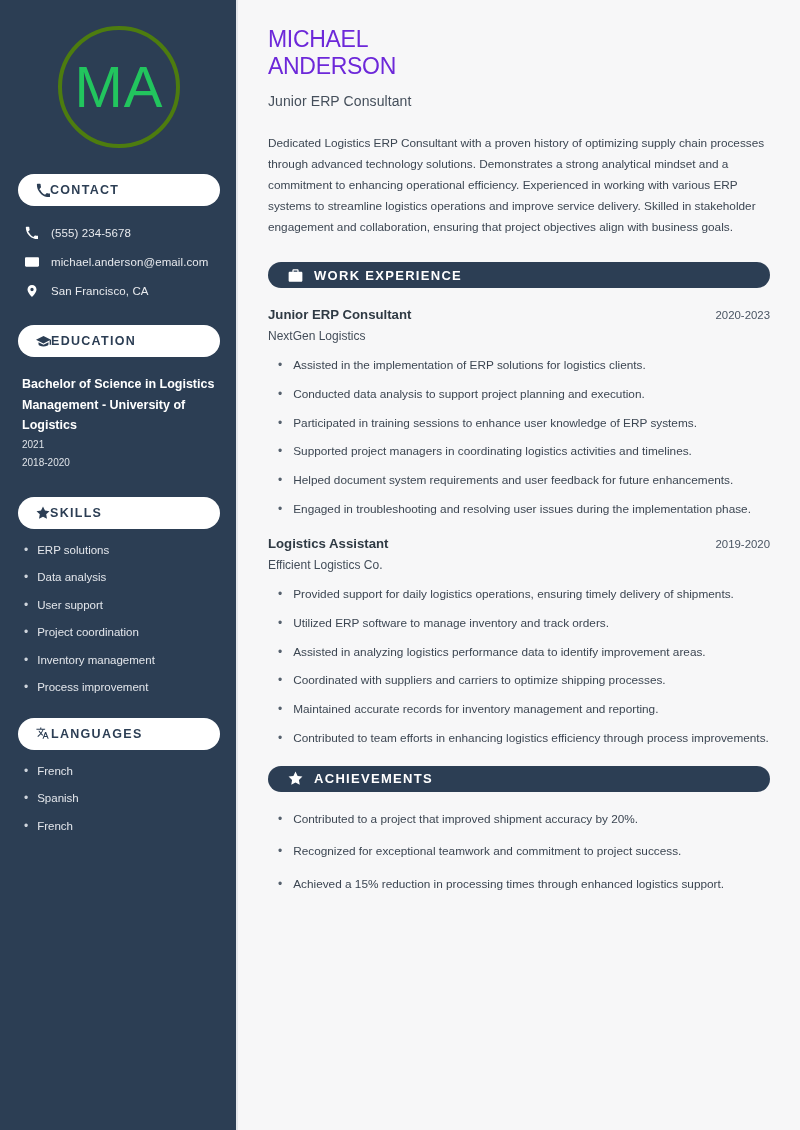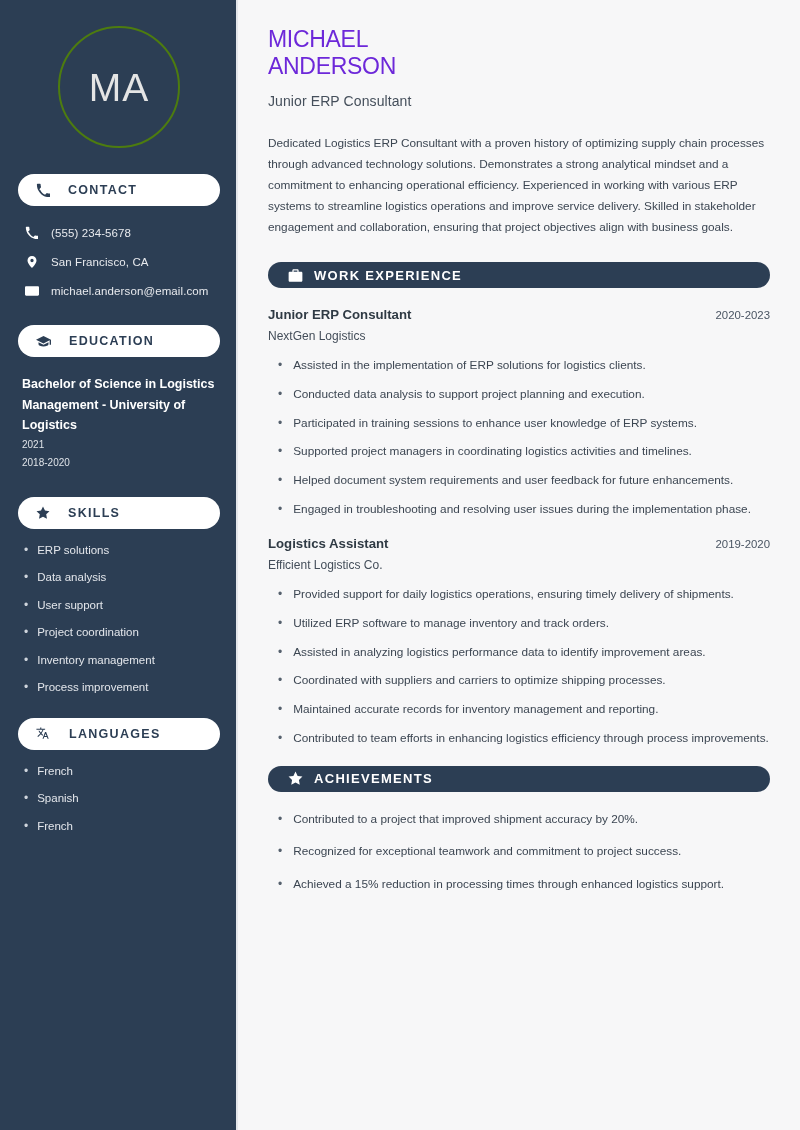--- a/index.html
+++ b/index.html
@@ -44,39 +44,39 @@
   .monogram-wrap {
     display: flex;
     justify-content: center;
     margin-top: 4px;
     margin-bottom: 26px;
   }
   .monogram {
     width: 122px;
     height: 122px;
     border-radius: 50%;
-    border: 2px solid #4d7c0f;
+    border: 4px solid #4d7c0f;
     display: flex;
     align-items: center;
     justify-content: center;
-    font-size: 39px;
+    font-size: 58px;
     font-weight: 400;
     letter-spacing: 1px;
-    color: #e5e5e5;
+    color: #22c55e;
     line-height: 1;
   }
 
   .side-pill {
     background: #ffffff;
     color: #2c3e54;
     border-radius: 20px;
     height: 32px;
     display: flex;
     align-items: center;
-    gap: 18px;
+    gap: 0;
     padding: 0 0 0 18px;
     margin-bottom: 14px;
     margin-top: 20px;
   }
   .side-pill .pill-label {
     font-size: 12.5px;
     font-weight: bold;
     letter-spacing: 1.3px;
   }
   .side-pill svg { display: block; }
@@ -265,34 +265,34 @@
       <div class="contact-row">
         <span class="cicon">
           <svg width="13" height="13" viewBox="0 0 24 24" fill="#ffffff">
             <path d="M6.6 10.8c1.9 3.7 4.9 6.7 8.6 8.6l2.9-2.9c.4-.4.9-.5 1.3-.3 1.4.5 3 .7 4.6.7.7 0 1.2.6 1.2 1.2v4.6c0 .7-.6 1.2-1.2 1.2C10.7 23.9 0 13.2 0 0c0-.7.6-1.2 1.2-1.2h4.6C6.5-1.2 7 -.7 7 0c0 1.6.3 3.2.7 4.6.1.5 0 .9-.3 1.3l-2.9 2.9z" transform="translate(1.5 2.5) scale(0.92)"></path>
           </svg>
         </span>
         <span class="ctext">(555) 234-5678</span>
       </div>
       <div class="contact-row">
         <span class="cicon">
+          <svg width="14" height="14" viewBox="0 0 24 24" fill="#ffffff">
+            <path d="M2 4h20c1.1 0 2 .9 2 2v12c0 1.1-.9 2-2 2H2c-1.1 0-2-.9-2-2V6c0-1.1.9-2 2-2zm10 9L2.3 6h19.4L12 13z"></path>
+          </svg>
+        </span>
+        <span class="ctext">michael.anderson@email.com</span>
+      </div>
+      <div class="contact-row">
+        <span class="cicon">
           <svg width="12" height="14" viewBox="0 0 24 24" fill="#ffffff">
             <path d="M12 0C7 0 3 4 3 9c0 6.8 9 15 9 15s9-8.2 9-15c0-5-4-9-9-9zm0 12.3A3.3 3.3 0 1 1 12 5.7a3.3 3.3 0 0 1 0 6.6z"></path>
           </svg>
         </span>
         <span class="ctext">San Francisco, CA</span>
       </div>
-      <div class="contact-row">
-        <span class="cicon">
-          <svg width="14" height="14" viewBox="0 0 24 24" fill="#ffffff">
-            <path d="M2 4h20c1.1 0 2 .9 2 2v12c0 1.1-.9 2-2 2H2c-1.1 0-2-.9-2-2V6c0-1.1.9-2 2-2zm10 9L2.3 6h19.4L12 13z"></path>
-          </svg>
-        </span>
-        <span class="ctext">michael.anderson@email.com</span>
-      </div>
     </div>
 
     <div class="side-pill">
       <span>
         <svg width="15" height="15" viewBox="0 0 24 24" fill="#2c3e54">
           <path d="M12 3L0 9l12 6 9.8-4.9V17h2.2V9L12 3zM4 13.2v3.3c0 2 3.6 3.6 8 3.6s8-1.6 8-3.6v-3.3l-8 4-8-4z"></path>
         </svg>
       </span>
       <span class="pill-label">EDUCATION</span>
     </div>

